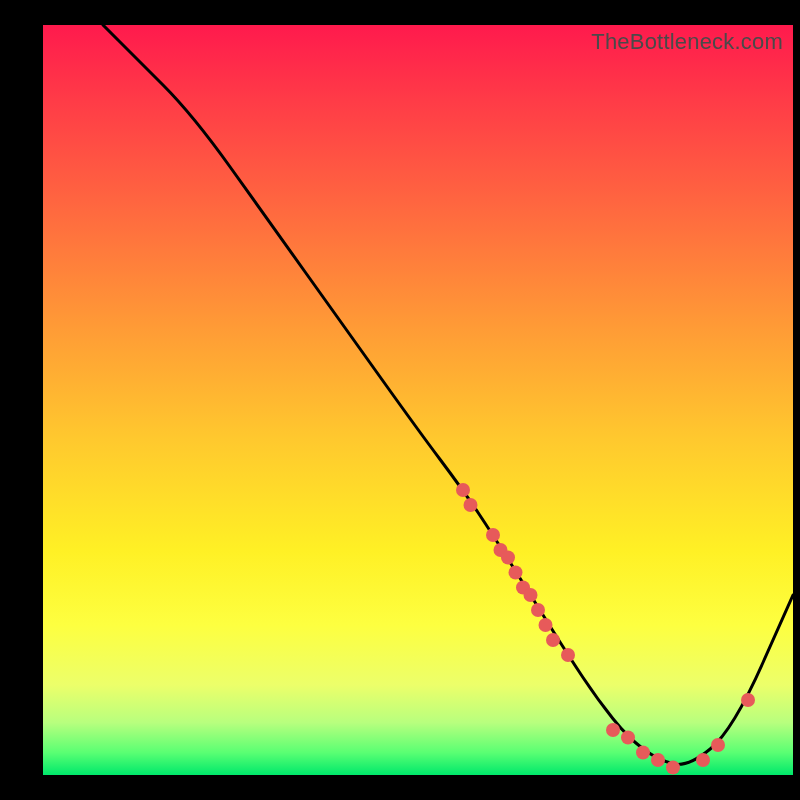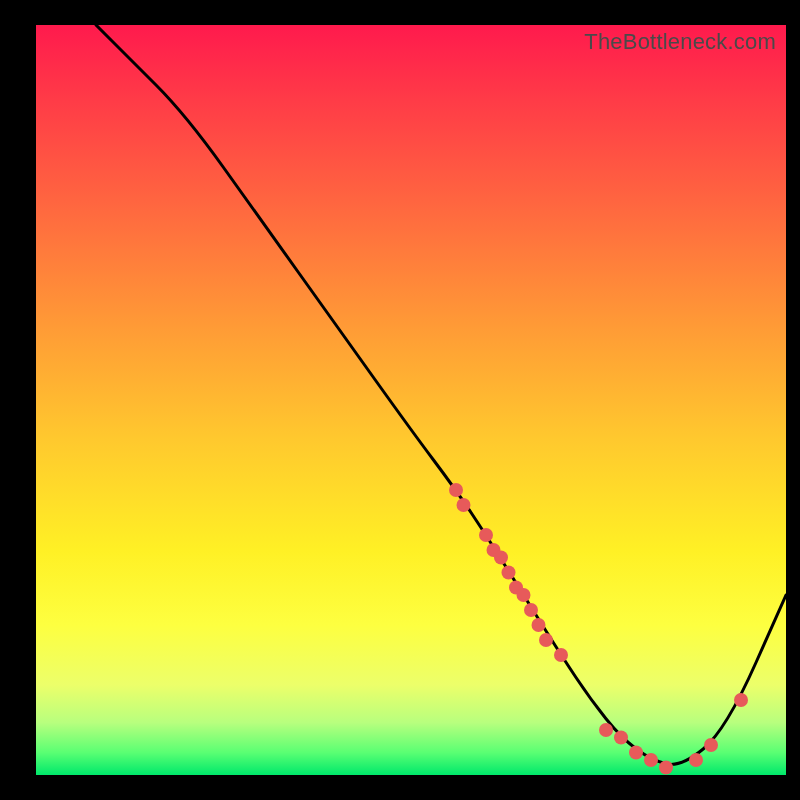--- a/index.html
+++ b/index.html
@@ -6,21 +6,21 @@
     margin: 0;
     padding: 0;
     width: 800px;
     height: 800px;
     background: #000;
     overflow: hidden;
     font-family: Arial, Helvetica, sans-serif;
   }
   .frame {
     position: absolute;
-    left: 36px;
+    left: 43px;
     top: 25px;
     width: 750px;
     height: 750px;
     background: linear-gradient(to bottom,
       #ff1a4d 0%,
       #ff3b47 10%,
       #ff6a3f 25%,
       #ff9a36 40%,
       #ffc82e 55%,
       #fff025 70%,

